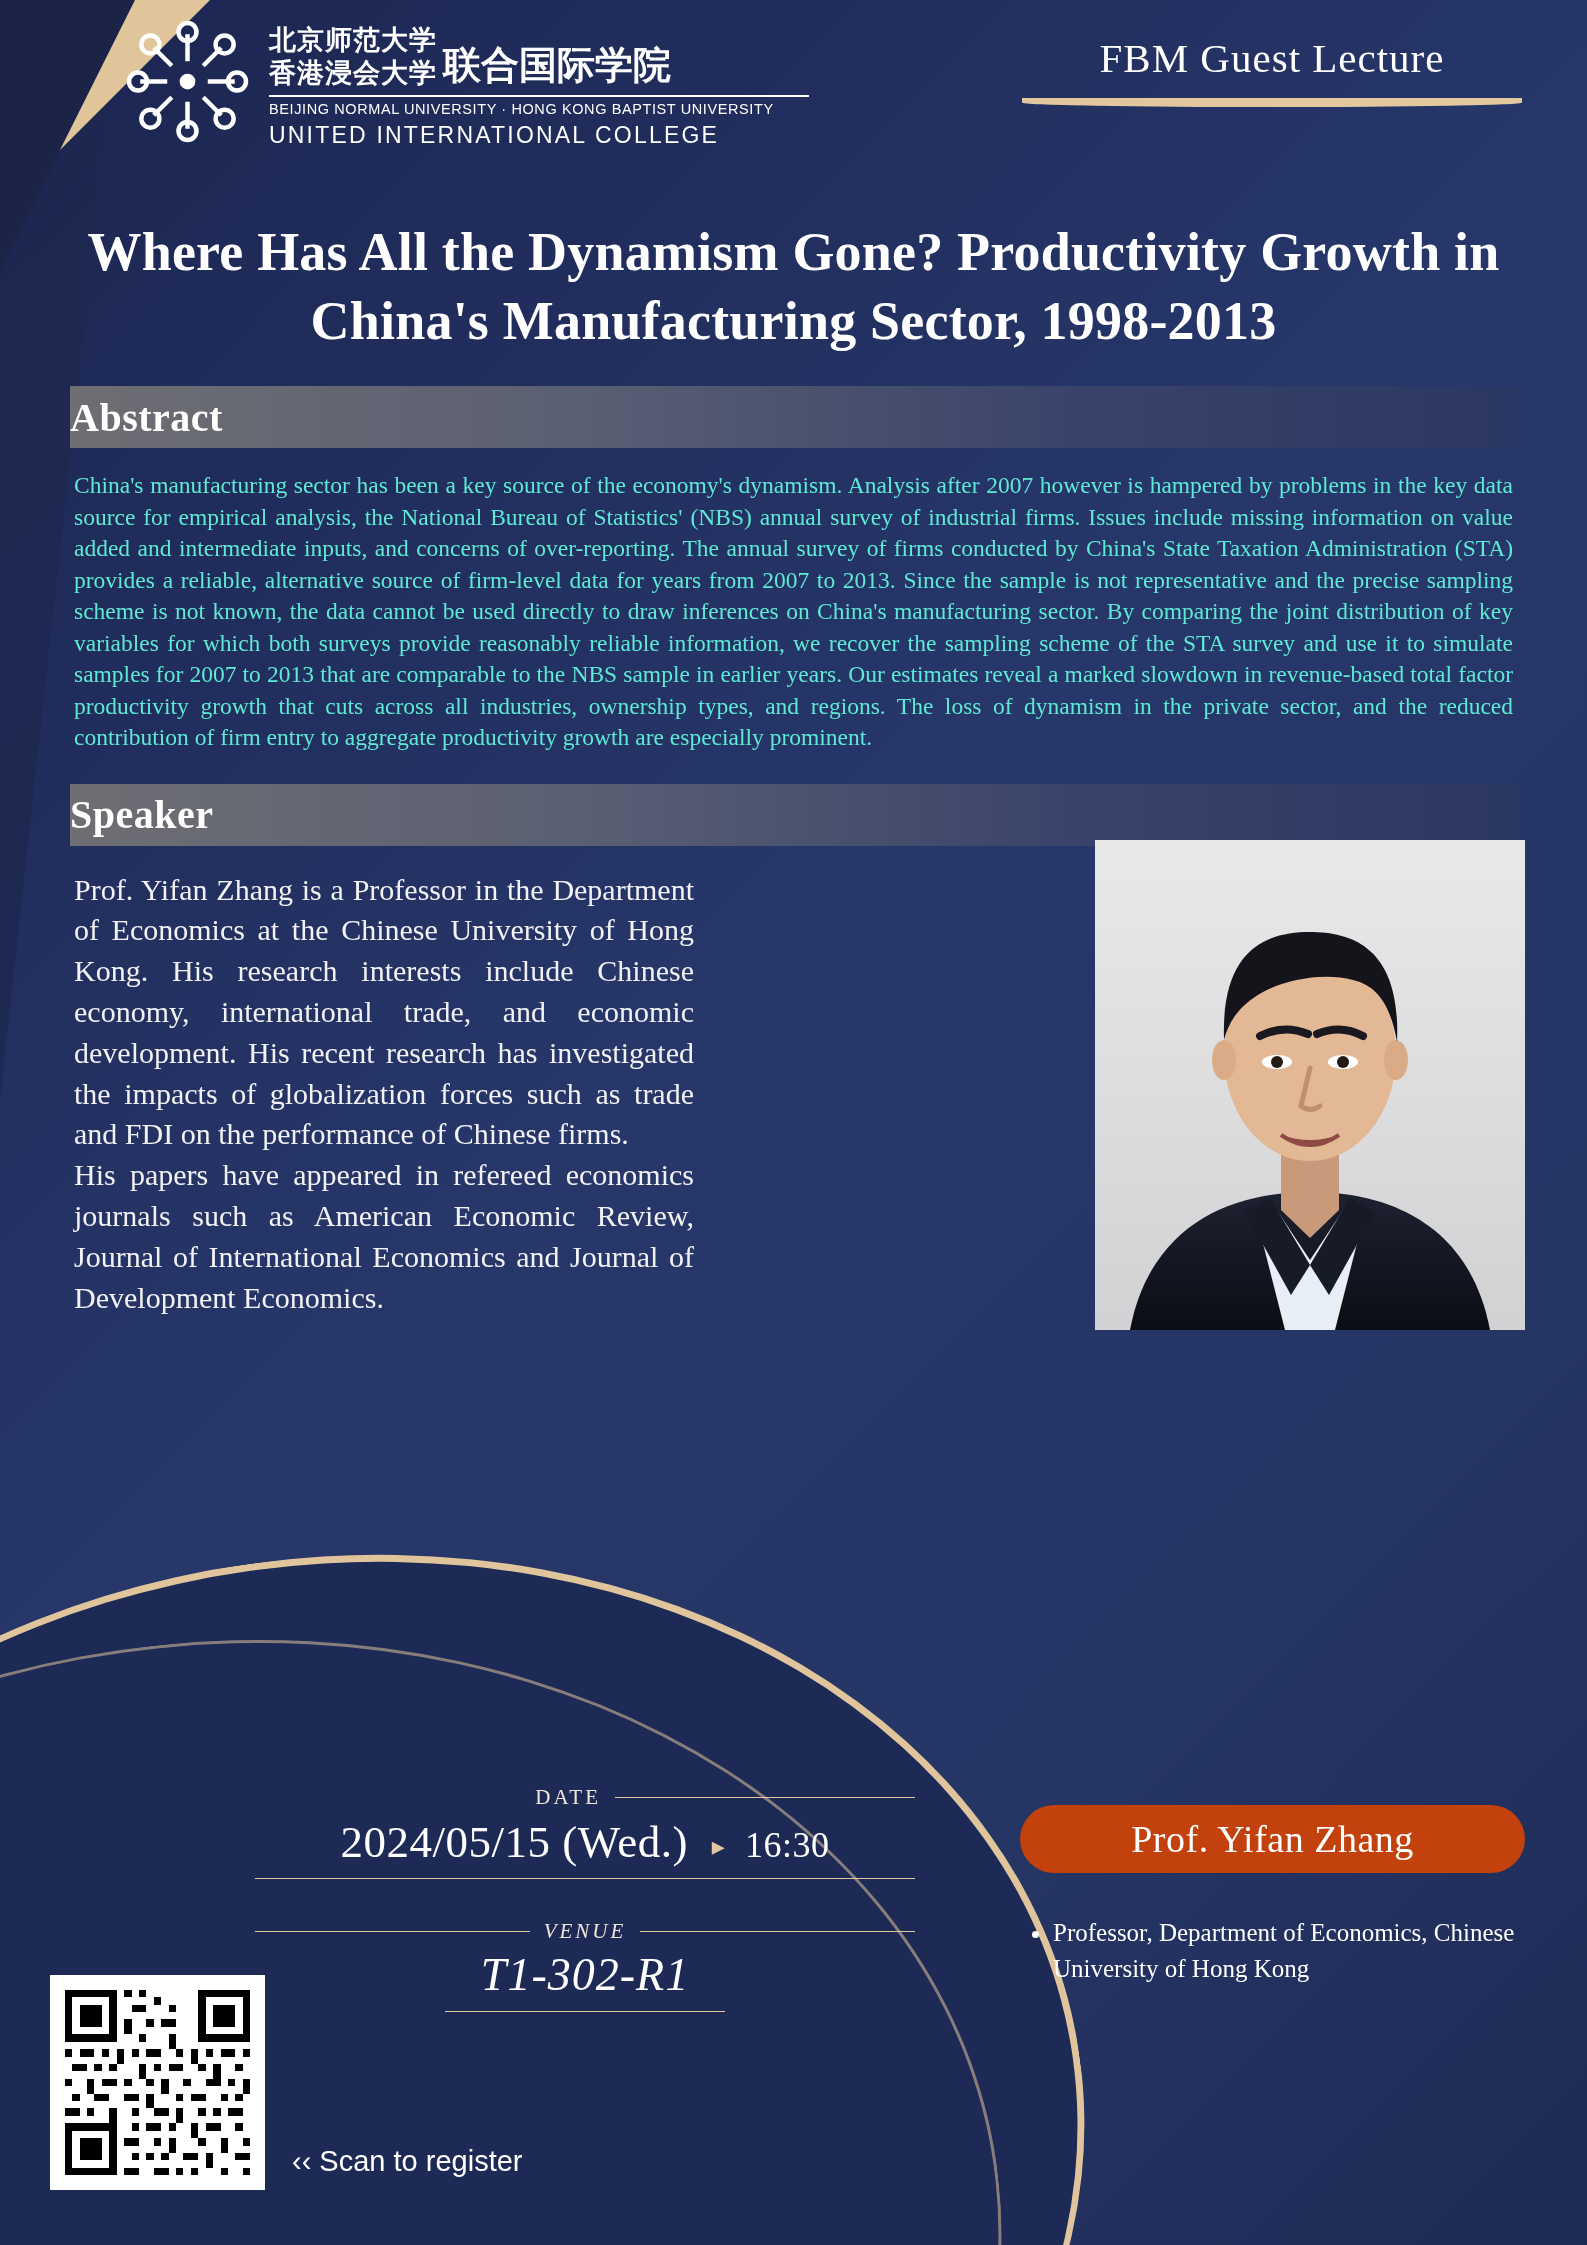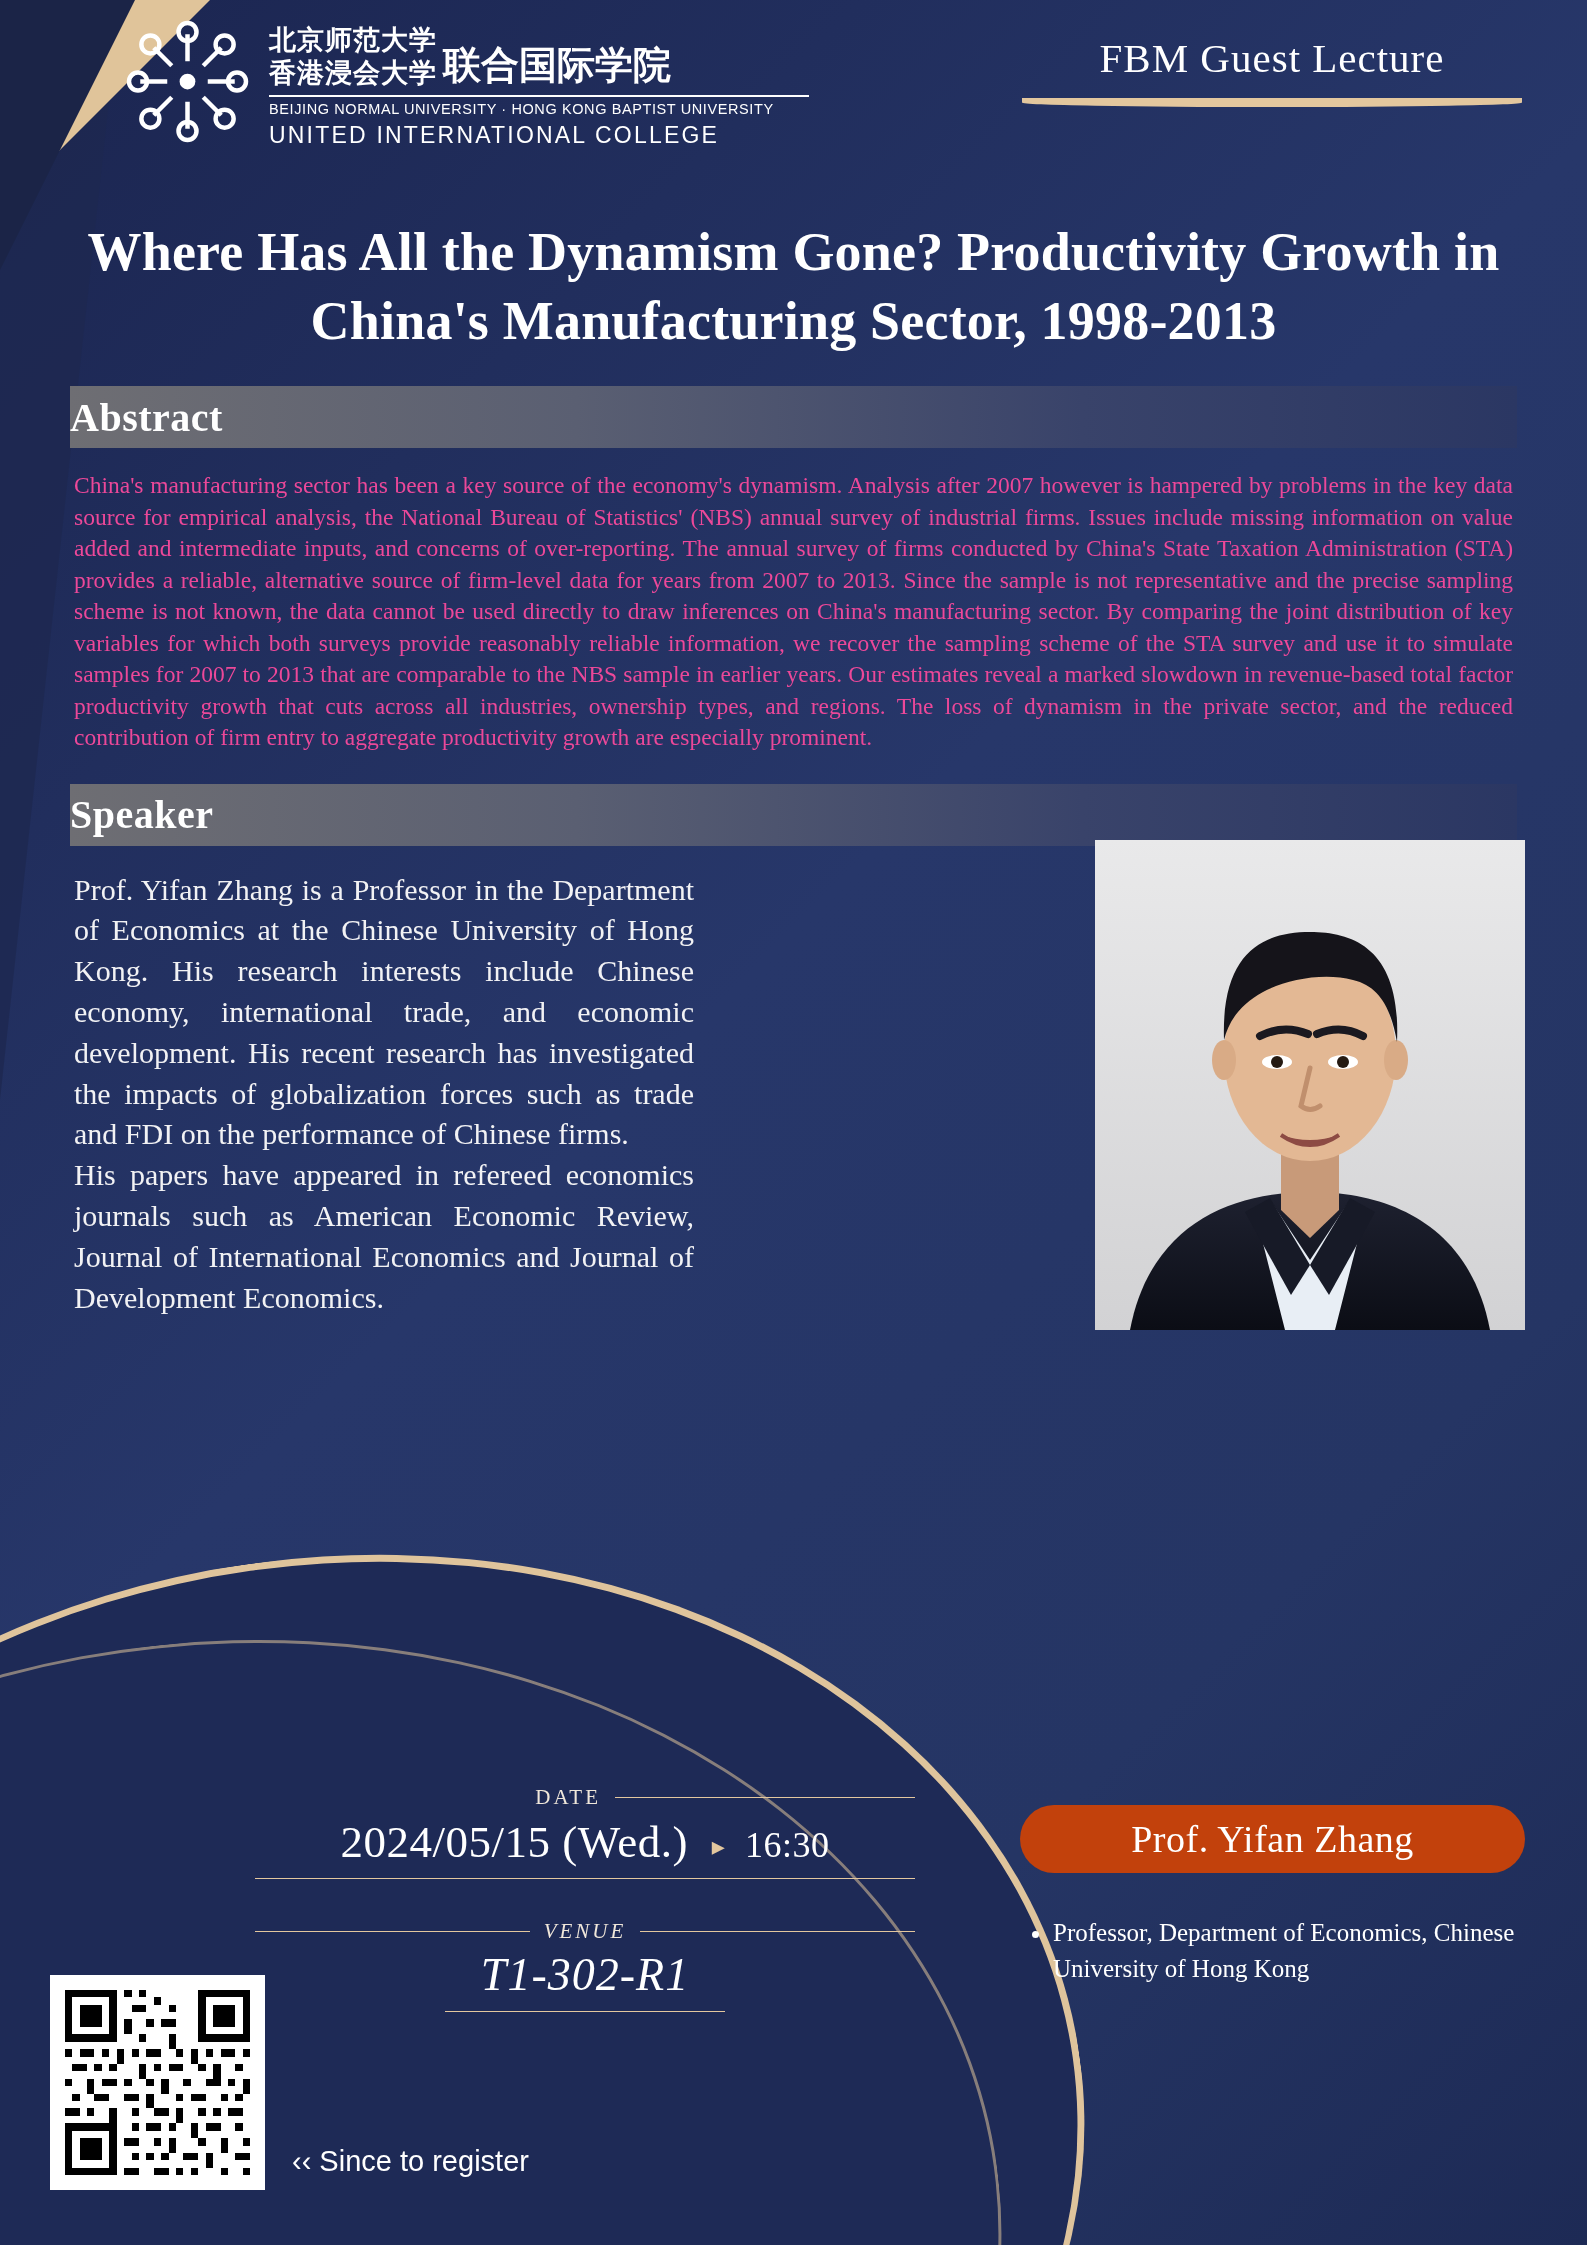--- a/index.html
+++ b/index.html
@@ -163,21 +163,21 @@
     letter-spacing: .5px;
   }
 
   
   .abstract-text {
     margin: 22px 74px 0 74px;
     font-size: 23.5px;
     line-height: 1.34;
     text-align: justify;
     text-justify: inter-word;
-    color: #ec4899;
+    color: #5eead4;
   }
 
   
   .speaker-row {
     position: relative;
     margin-top: 10px;
   }
   .speaker-text {
     width: 620px;
     margin: 24px 0 0 74px;
@@ -546,13 +546,13 @@
         <rect x="25" y="24" width="2" height="1"></rect>
       <rect x="10" y="26" width="2" height="1"></rect>
         <rect x="14" y="26" width="2" height="1"></rect>
         <rect x="17" y="26" width="1" height="1"></rect>
       <rect x="19" y="26" width="1" height="1"></rect>
         <rect x="23" y="26" width="1" height="1"></rect>
         <rect x="26" y="26" width="1" height="1"></rect>
     </g>
   </svg>
 </div>
-<div class="scan-text">‹‹ Since to register</div>
+<div class="scan-text">‹‹ Scan to register</div>
 
 </body></html>

